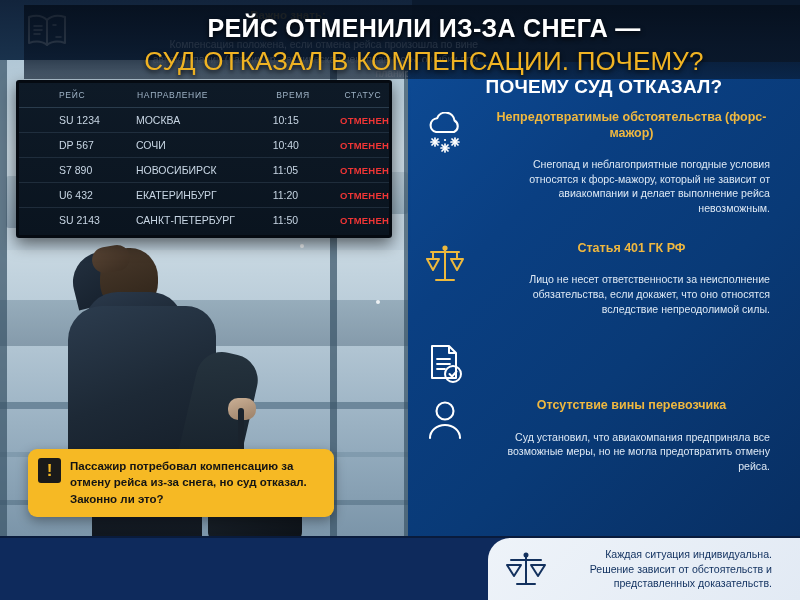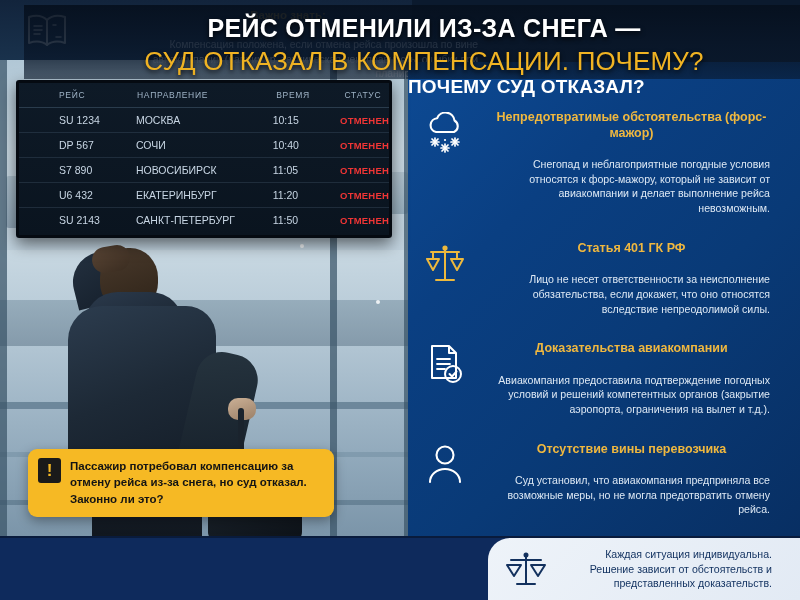--- a/index.html
+++ b/index.html
@@ -102,21 +102,21 @@
   }
   .excl{width:23px;height:25px;background:#1a1a1a;border-radius:3px;flex:0 0 auto;
     display:flex;align-items:center;justify-content:center;color:#f6b924;font-weight:bold;font-size:17px;line-height:1;}
   .callout p{margin:0;font-size:11.5px;line-height:1.42;color:#141414;font-weight:600;}
 
   
   .right{
     position:absolute;left:408px;top:62px;width:392px;height:474px;z-index:5;
     background:linear-gradient(135deg,#0d4a94 0%,#0a3f82 30%,#093a77 60%,#082f63 100%);
   }
-  .r-title{margin:0;padding:14px 0 12px 0;text-align:left;font-size:19px;font-weight:bold;color:#ffffff;
+  .r-title{margin:0;padding:14px 0 12px 0;text-align:center;font-size:19px;font-weight:bold;color:#ffffff;
     letter-spacing:.2px;}
   .item{display:flex;gap:11px;padding:0 14px 9px 16px;}
   .ic{flex:0 0 42px;height:46px;display:flex;align-items:flex-start;justify-content:center;padding-top:2px;}
   .itxt{flex:1 1 auto;}
   .ih{margin:0 0 1px 0;font-size:12.5px;font-weight:bold;color:#f0b83f;line-height:1.25;text-align:center;}
   .ib{margin:16px;font-size:10.6px;line-height:1.38;color:#dde8f4;text-align:right;}
 
   
   .itog{
     position:absolute;left:420px;top:452px;width:364px;
@@ -303,24 +303,20 @@
           <path d="M24 3 V10 H31" fill="none" stroke="#ffffff" stroke-width="2" stroke-linejoin="round"></path>
           <g stroke="#ffffff" stroke-width="1.8" stroke-linecap="round">
             <line x1="12" y1="16" x2="25" y2="16"></line>
             <line x1="12" y1="21" x2="25" y2="21"></line>
             <line x1="12" y1="26" x2="20" y2="26"></line>
           </g>
           <circle cx="28" cy="31" r="8" fill="none" stroke="#ffffff" stroke-width="2"></circle>
           <path d="M24.5 31 L27 33.5 L31.5 28.5" fill="none" stroke="#ffffff" stroke-width="2" stroke-linecap="round" stroke-linejoin="round"></path>
         </svg>
       </div>
-      <div class="itxt">
-        <p class="ih">Доказательства авиакомпании</p>
-        <p class="ib">Авиакомпания предоставила подтверждение погодных условий и решений компетентных органов (закрытие аэропорта, ограничения на вылет и т.д.).</p>
-      </div>
     </div>
 
     <div class="item">
       <div class="ic">
         <svg width="40" height="42" viewBox="0 0 40 42">
           <circle cx="20" cy="11" r="8.5" fill="none" stroke="#ffffff" stroke-width="2.1"></circle>
           <path d="M5 38 a15 13 0 0 1 30 0" fill="none" stroke="#ffffff" stroke-width="2.1" stroke-linecap="round"></path>
         </svg>
       </div>
       <div class="itxt">

